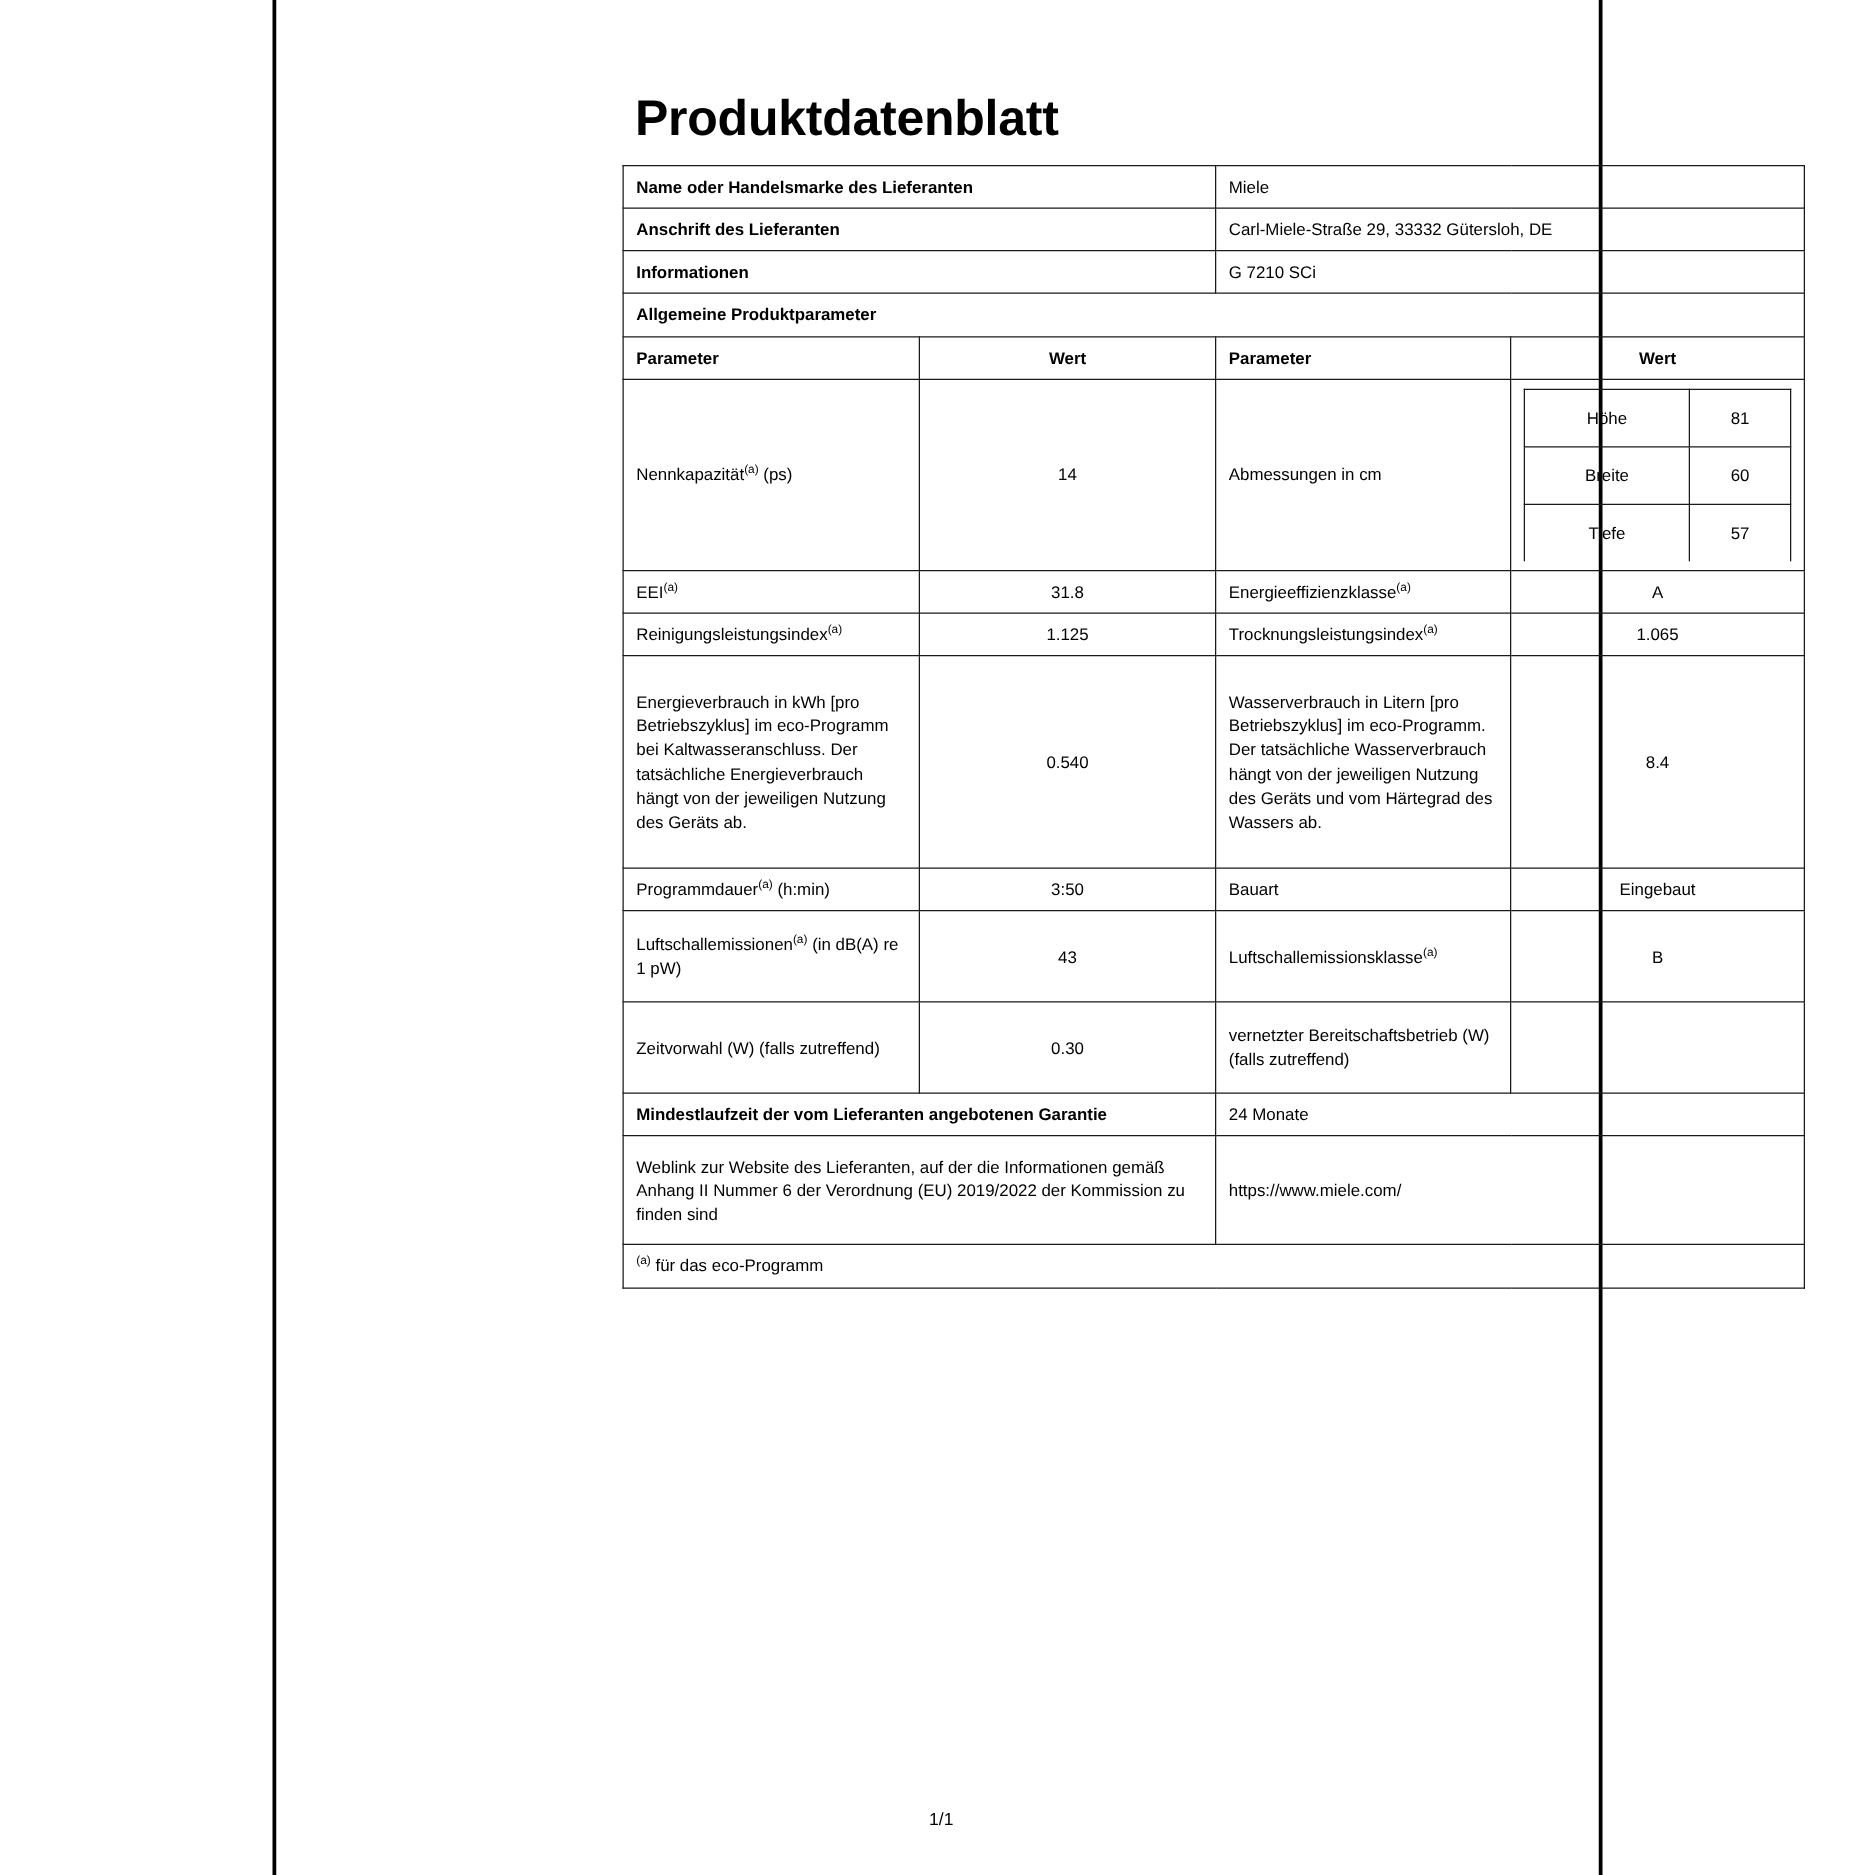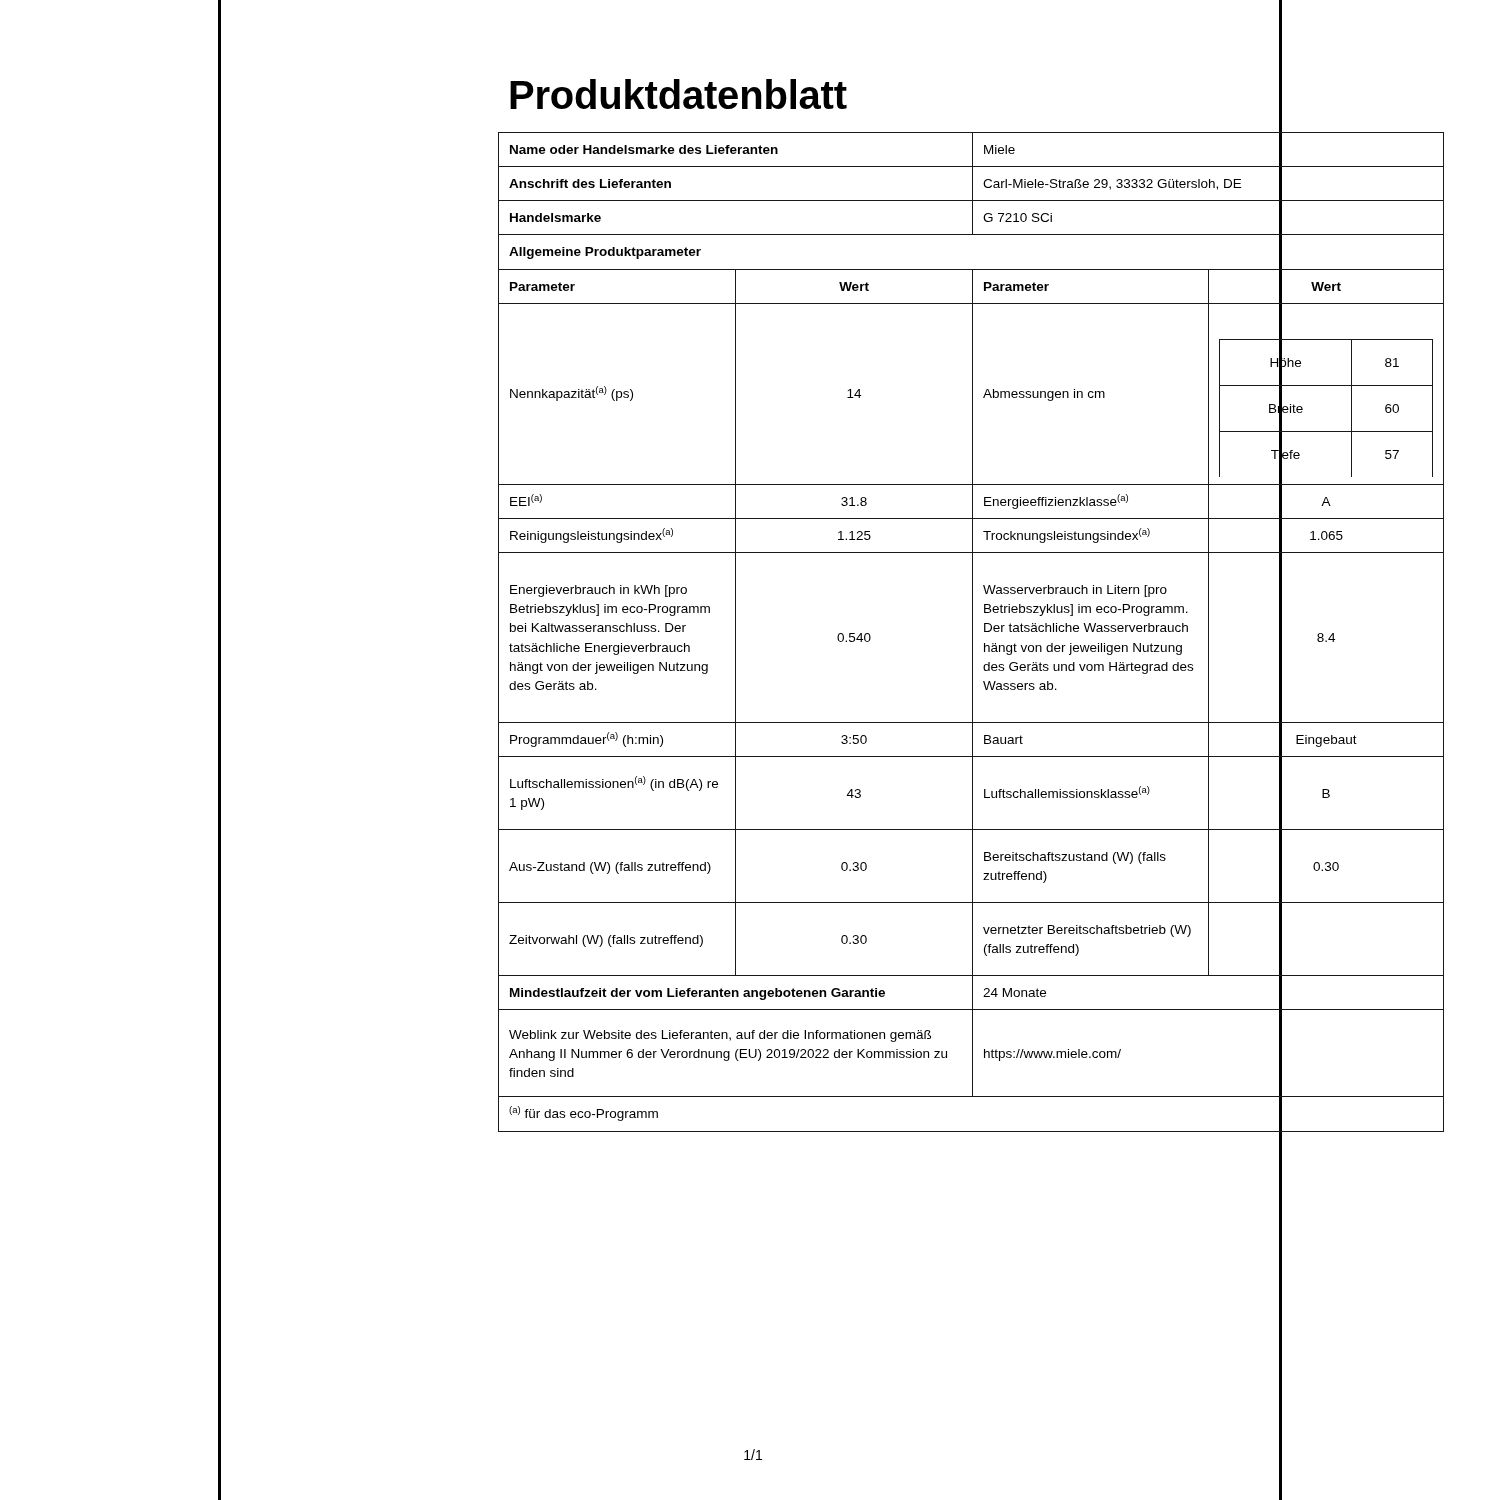--- a/index.html
+++ b/index.html
@@ -57,21 +57,20 @@
     line-height: 1.42;
   }
   .lbl { font-weight: bold; }
   .ctr { text-align: center; }
   .tall { height: 58px; }
   sup { font-size: 9.5px; vertical-align: super; line-height: 0; }
   .nested {
     border-collapse: collapse;
     width: 100%;
     height: 100%;
-    margin-top: 28px;
   }
   .nested td {
     border: none;
     border-bottom: 1px solid #1a1a1a;
     text-align: center;
     font-size: 13.5px;
     padding: 7px 4px;
     height: 31px;
   }
   .nested tr:last-child td { border-bottom: none; }
@@ -109,21 +108,21 @@
           <td class="lbl" colspan="2">Name oder Handelsmarke des Lieferanten</td>
           <td colspan="2">Miele</td>
         </tr>
 
         <tr>
           <td class="lbl" colspan="2">Anschrift des Lieferanten</td>
           <td colspan="2">Carl-Miele-Straße 29, 33332 Gütersloh, DE</td>
         </tr>
 
         <tr>
-          <td class="lbl" colspan="2">Handelsmarke</td>
+          <td class="lbl" colspan="2">Informationen</td>
           <td colspan="2">G 7210 SCi</td>
         </tr>
 
         <tr>
           <td class="lbl" colspan="4">Allgemeine Produktparameter</td>
         </tr>
 
         <tr>
           <td class="lbl">Parameter</td>
           <td class="lbl ctr">Wert</td>
@@ -185,26 +184,20 @@
           <td class="ctr">Eingebaut</td>
         </tr>
 
         <tr>
           <td class="tall"><span>Luftschallemissionen</span><sup>(a)</sup><span> (in dB(A) re 1 pW)</span></td>
           <td class="ctr">43</td>
           <td><span>Luftschallemissionsklasse</span><sup>(a)</sup></td>
           <td class="ctr">B</td>
         </tr>
 
-        <tr>
-          <td class="tall">Aus-Zustand (W) (falls zutreffend)</td>
-          <td class="ctr">0.30</td>
-          <td>Bereitschaftszustand (W) (falls zutreffend)</td>
-          <td class="ctr">0.30</td>
-        </tr>
 
         <tr>
           <td class="tall">Zeitvorwahl (W) (falls zutreffend)</td>
           <td class="ctr">0.30</td>
           <td>vernetzter Bereitschaftsbetrieb (W) (falls zutreffend)</td>
           <td class="ctr"></td>
         </tr>
 
         <tr>
           <td class="lbl" colspan="2">Mindestlaufzeit der vom Lieferanten angebotenen Garantie</td>

